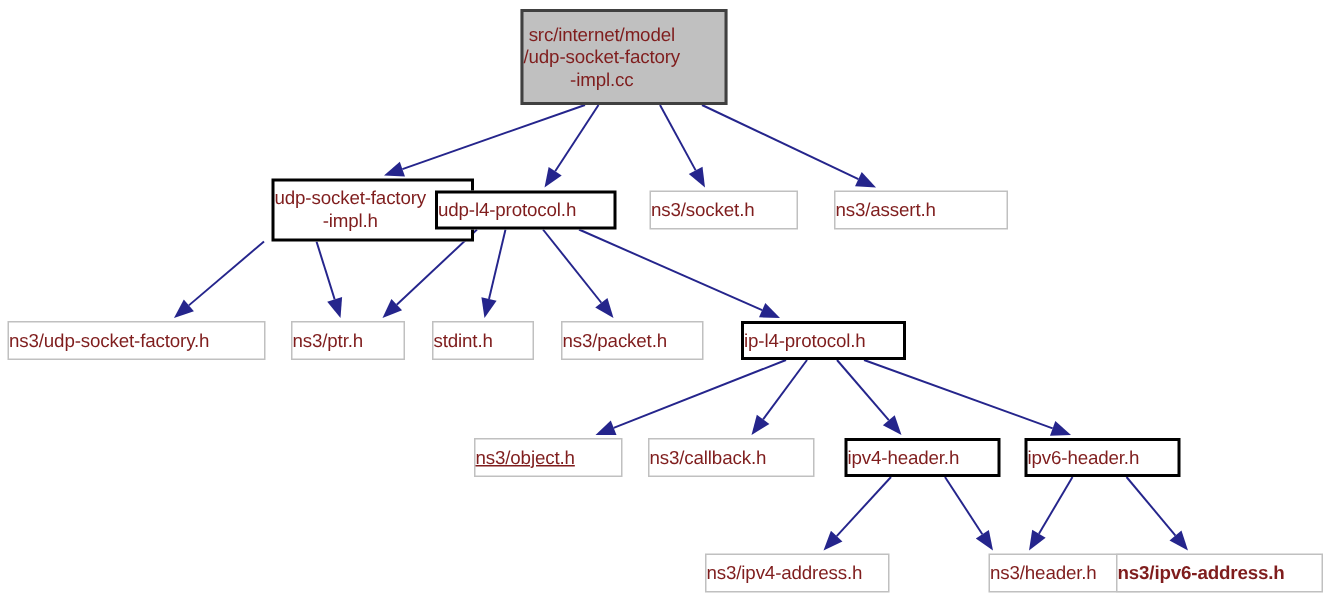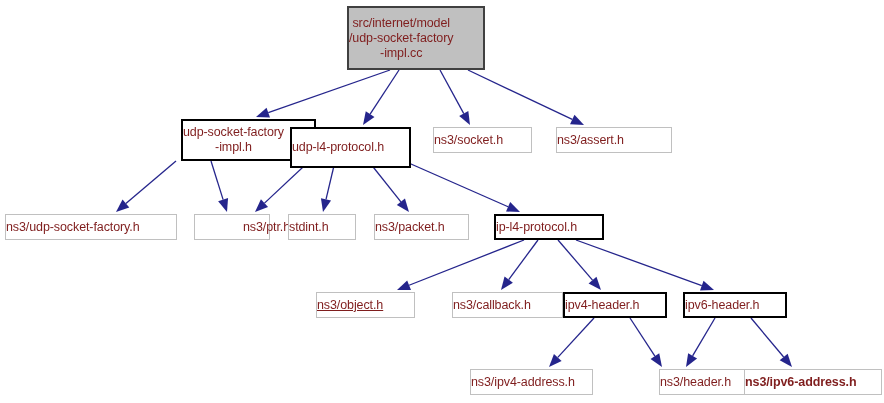--- a/index.html
+++ b/index.html
@@ -132,29 +132,29 @@
         <line class="edge-line" x1="751" y1="318" x2="783.6576057752421" y2="357.02982153626493"></line>
         <polygon class="edge-head" points="792,367 779.6695343897482,360.3667792261681 787.6456771607361,353.6928638463618"></polygon>
       </g>
     </svg>
   <div id="nodes-layer">
       <div class="node-box root" style="left: 347px; top: 6px; width: 138px; height: 64px;"><span>src/internet/model
 /udp-socket-factory
 -impl.cc</span></div>
       <div class="node-box bold" style="left: 133px; top: 119px; width: 135px; height: 42px; margin-left: 48px;"><span>udp-socket-factory
 -impl.h</span></div>
-      <div class="node-box bold" style="left: 290px; top: 127px; width: 121px; height: 41px;"><span>udp-l4-protocol.h</span></div>
+      <div class="node-box bold" style="left: 290px; top: 127px; width: 121px; height: 26px;"><span>udp-l4-protocol.h</span></div>
       <div class="node-box " style="left: 433px; top: 127px; width: 99px; height: 26px;"><span>ns3/socket.h</span></div>
       <div class="node-box " style="left: 556px; top: 127px; width: 116px; height: 26px;"><span>ns3/assert.h</span></div>
       <div class="node-box " style="left: 5px; top: 214px; width: 172px; height: 26px;"><span>ns3/udp-socket-factory.h</span></div>
-      <div class="node-box " style="left: 194px; top: 214px; width: 76px; height: 26px; padding-left: 48px;"><span>ns3/ptr.h</span></div>
+      <div class="node-box " style="left: 194px; top: 214px; width: 76px; height: 26px;"><span>ns3/ptr.h</span></div>
       <div class="node-box " style="left: 288px; top: 214px; width: 68px; height: 26px;"><span>stdint.h</span></div>
       <div class="node-box " style="left: 374px; top: 214px; width: 95px; height: 26px;"><span>ns3/packet.h</span></div>
       <div class="node-box bold" style="left: 494px; top: 214px; width: 110px; height: 26px;"><span>ip-l4-protocol.h</span></div>
       <div class="node-box " style="left: 316px; top: 292px; width: 99px; height: 26px; text-decoration: underline;"><span>ns3/object.h</span></div>
-      <div class="node-box " style="left: 432px; top: 292px; width: 111px; height: 26px; margin-left: 20px;"><span>ns3/callback.h</span></div>
+      <div class="node-box " style="left: 432px; top: 292px; width: 111px; height: 26px;"><span>ns3/callback.h</span></div>
       <div class="node-box bold" style="left: 563px; top: 292px; width: 104px; height: 26px;"><span>ipv4-header.h</span></div>
       <div class="node-box bold" style="left: 683px; top: 292px; width: 104px; height: 26px;"><span>ipv6-header.h</span></div>
       <div class="node-box " style="left: 470px; top: 369px; width: 123px; height: 26px;"><span>ns3/ipv4-address.h</span></div>
       <div class="node-box " style="left: 659px; top: 369px; width: 101px; height: 26px;"><span>ns3/header.h</span></div>
       <div class="node-box " style="left: 744px; top: 369px; width: 138px; height: 26px; font-weight: bold;"><span>ns3/ipv6-address.h</span></div>
     </div>
 </div>
 
 </body></html>

